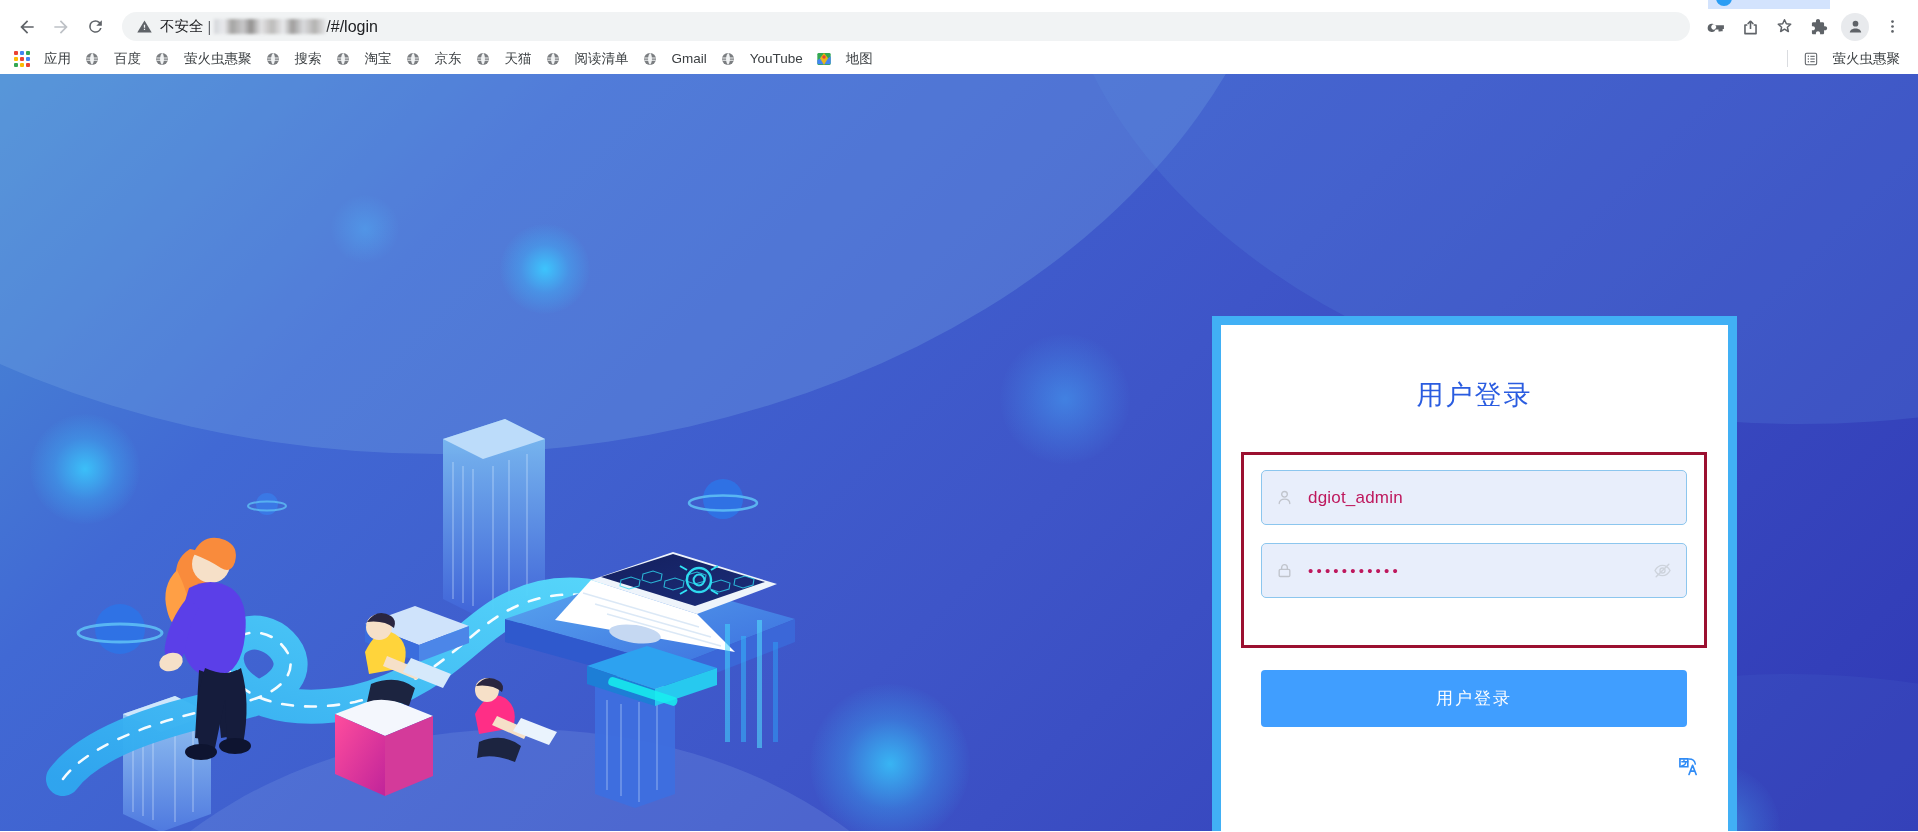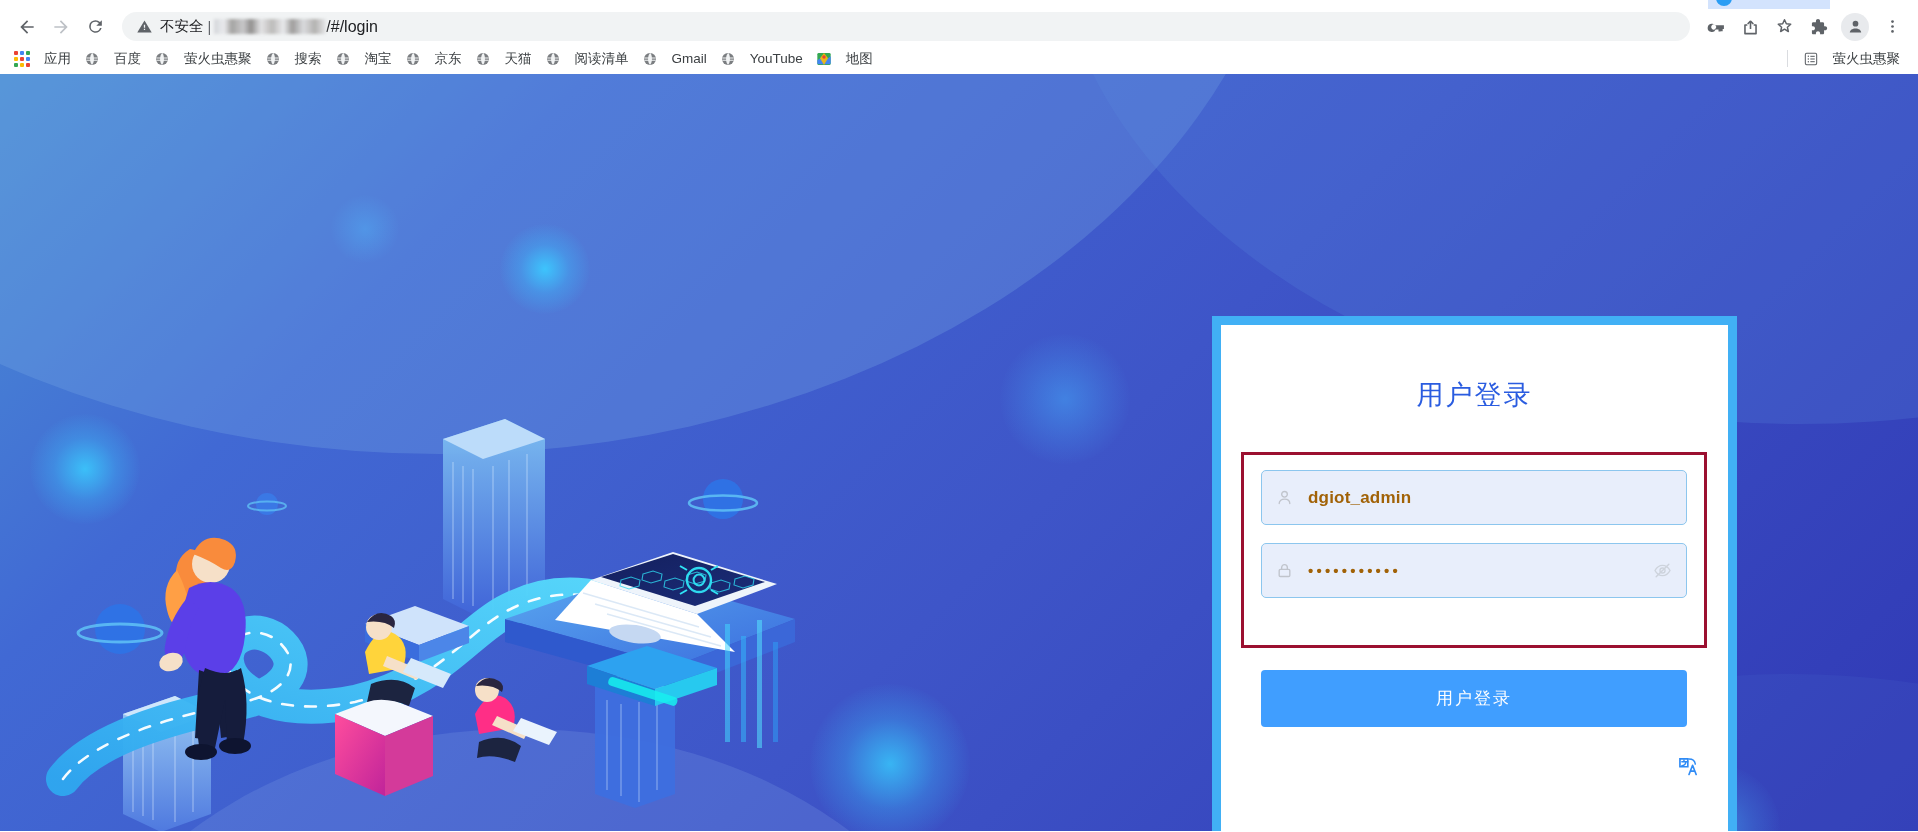--- a/index.html
+++ b/index.html
@@ -252,25 +252,24 @@
     border: 1px solid #8cc6ee;
     border-radius: 5px;
     display: flex;
     align-items: center;
     padding: 0 14px;
   }
   .field + .field { margin-top: 18px; }
   .field-icon { flex: 0 0 auto; display: flex; align-items: center; width: 26px; }
   .field-value {
     font-size: 17px;
-    color: #a16207;
+    color: #be185d;
     padding-left: 6px;
     flex: 1 1 auto;
     letter-spacing: 0.2px;
-    font-weight: bold;
   }
   .field-value.pw {
     font-size: 15px;
     letter-spacing: 3.2px;
   }
   .field-trailing { flex: 0 0 auto; display: flex; align-items: center; }
 
   #login-button {
     position: absolute;
     left: 40px; top: 345px;

